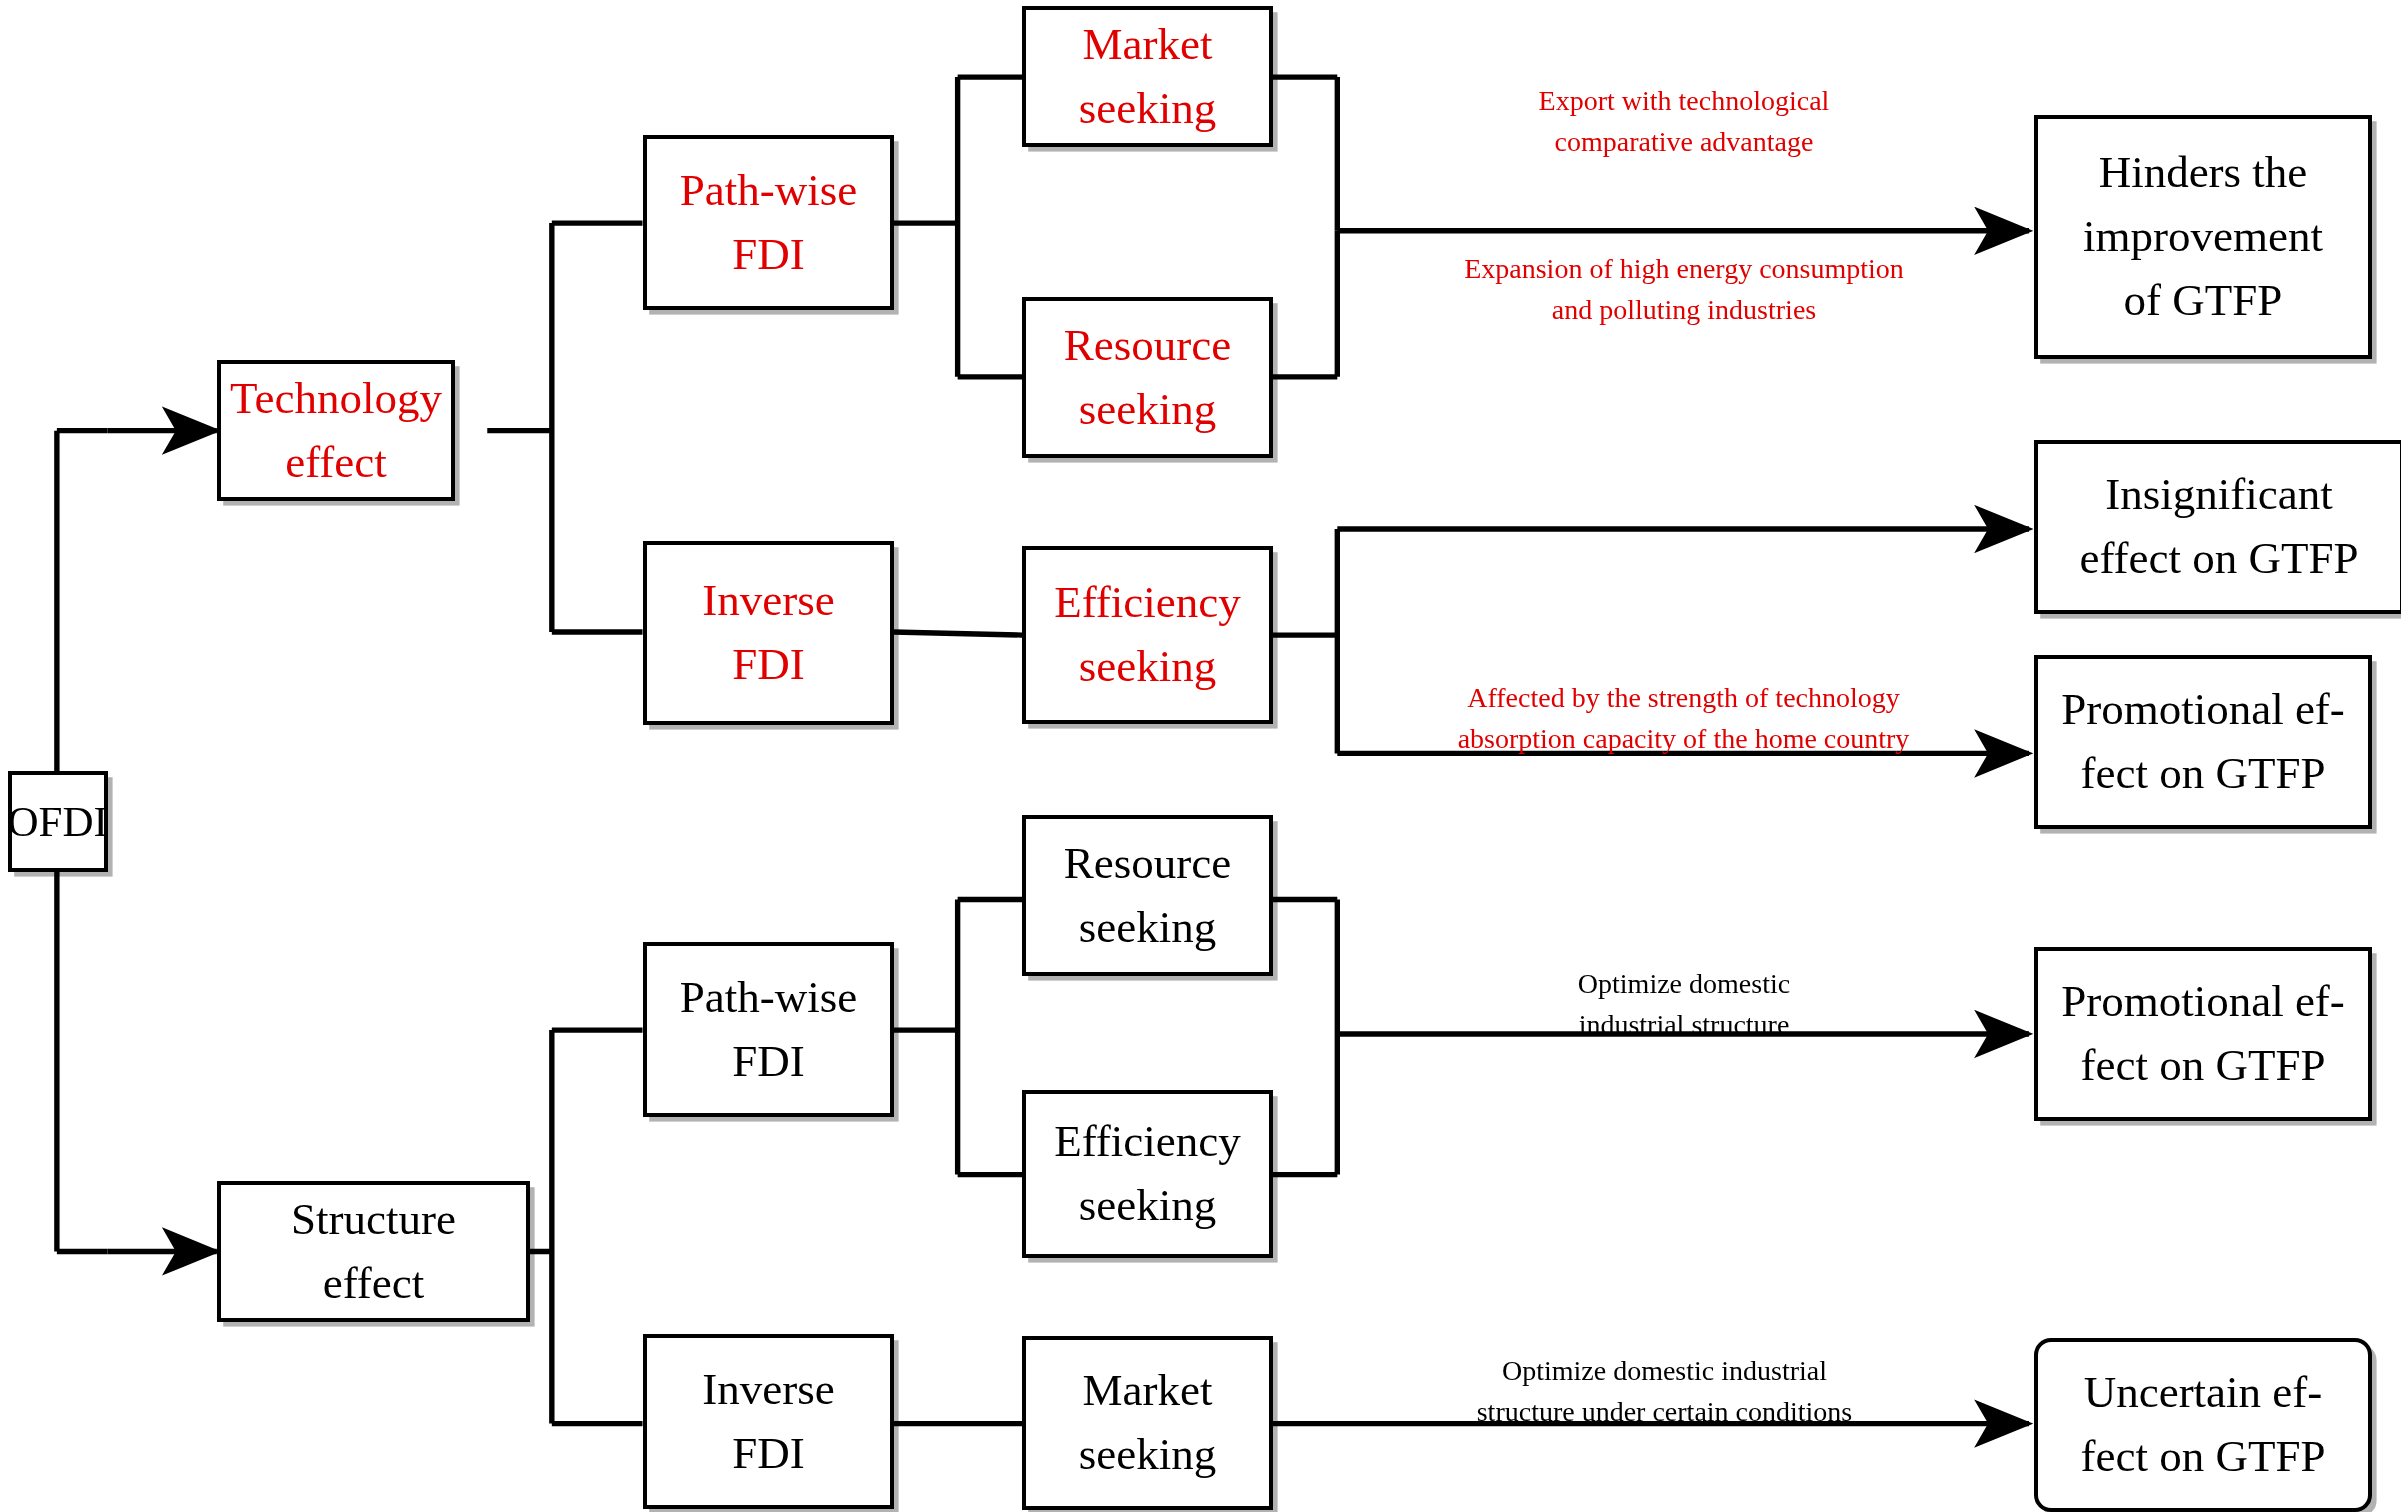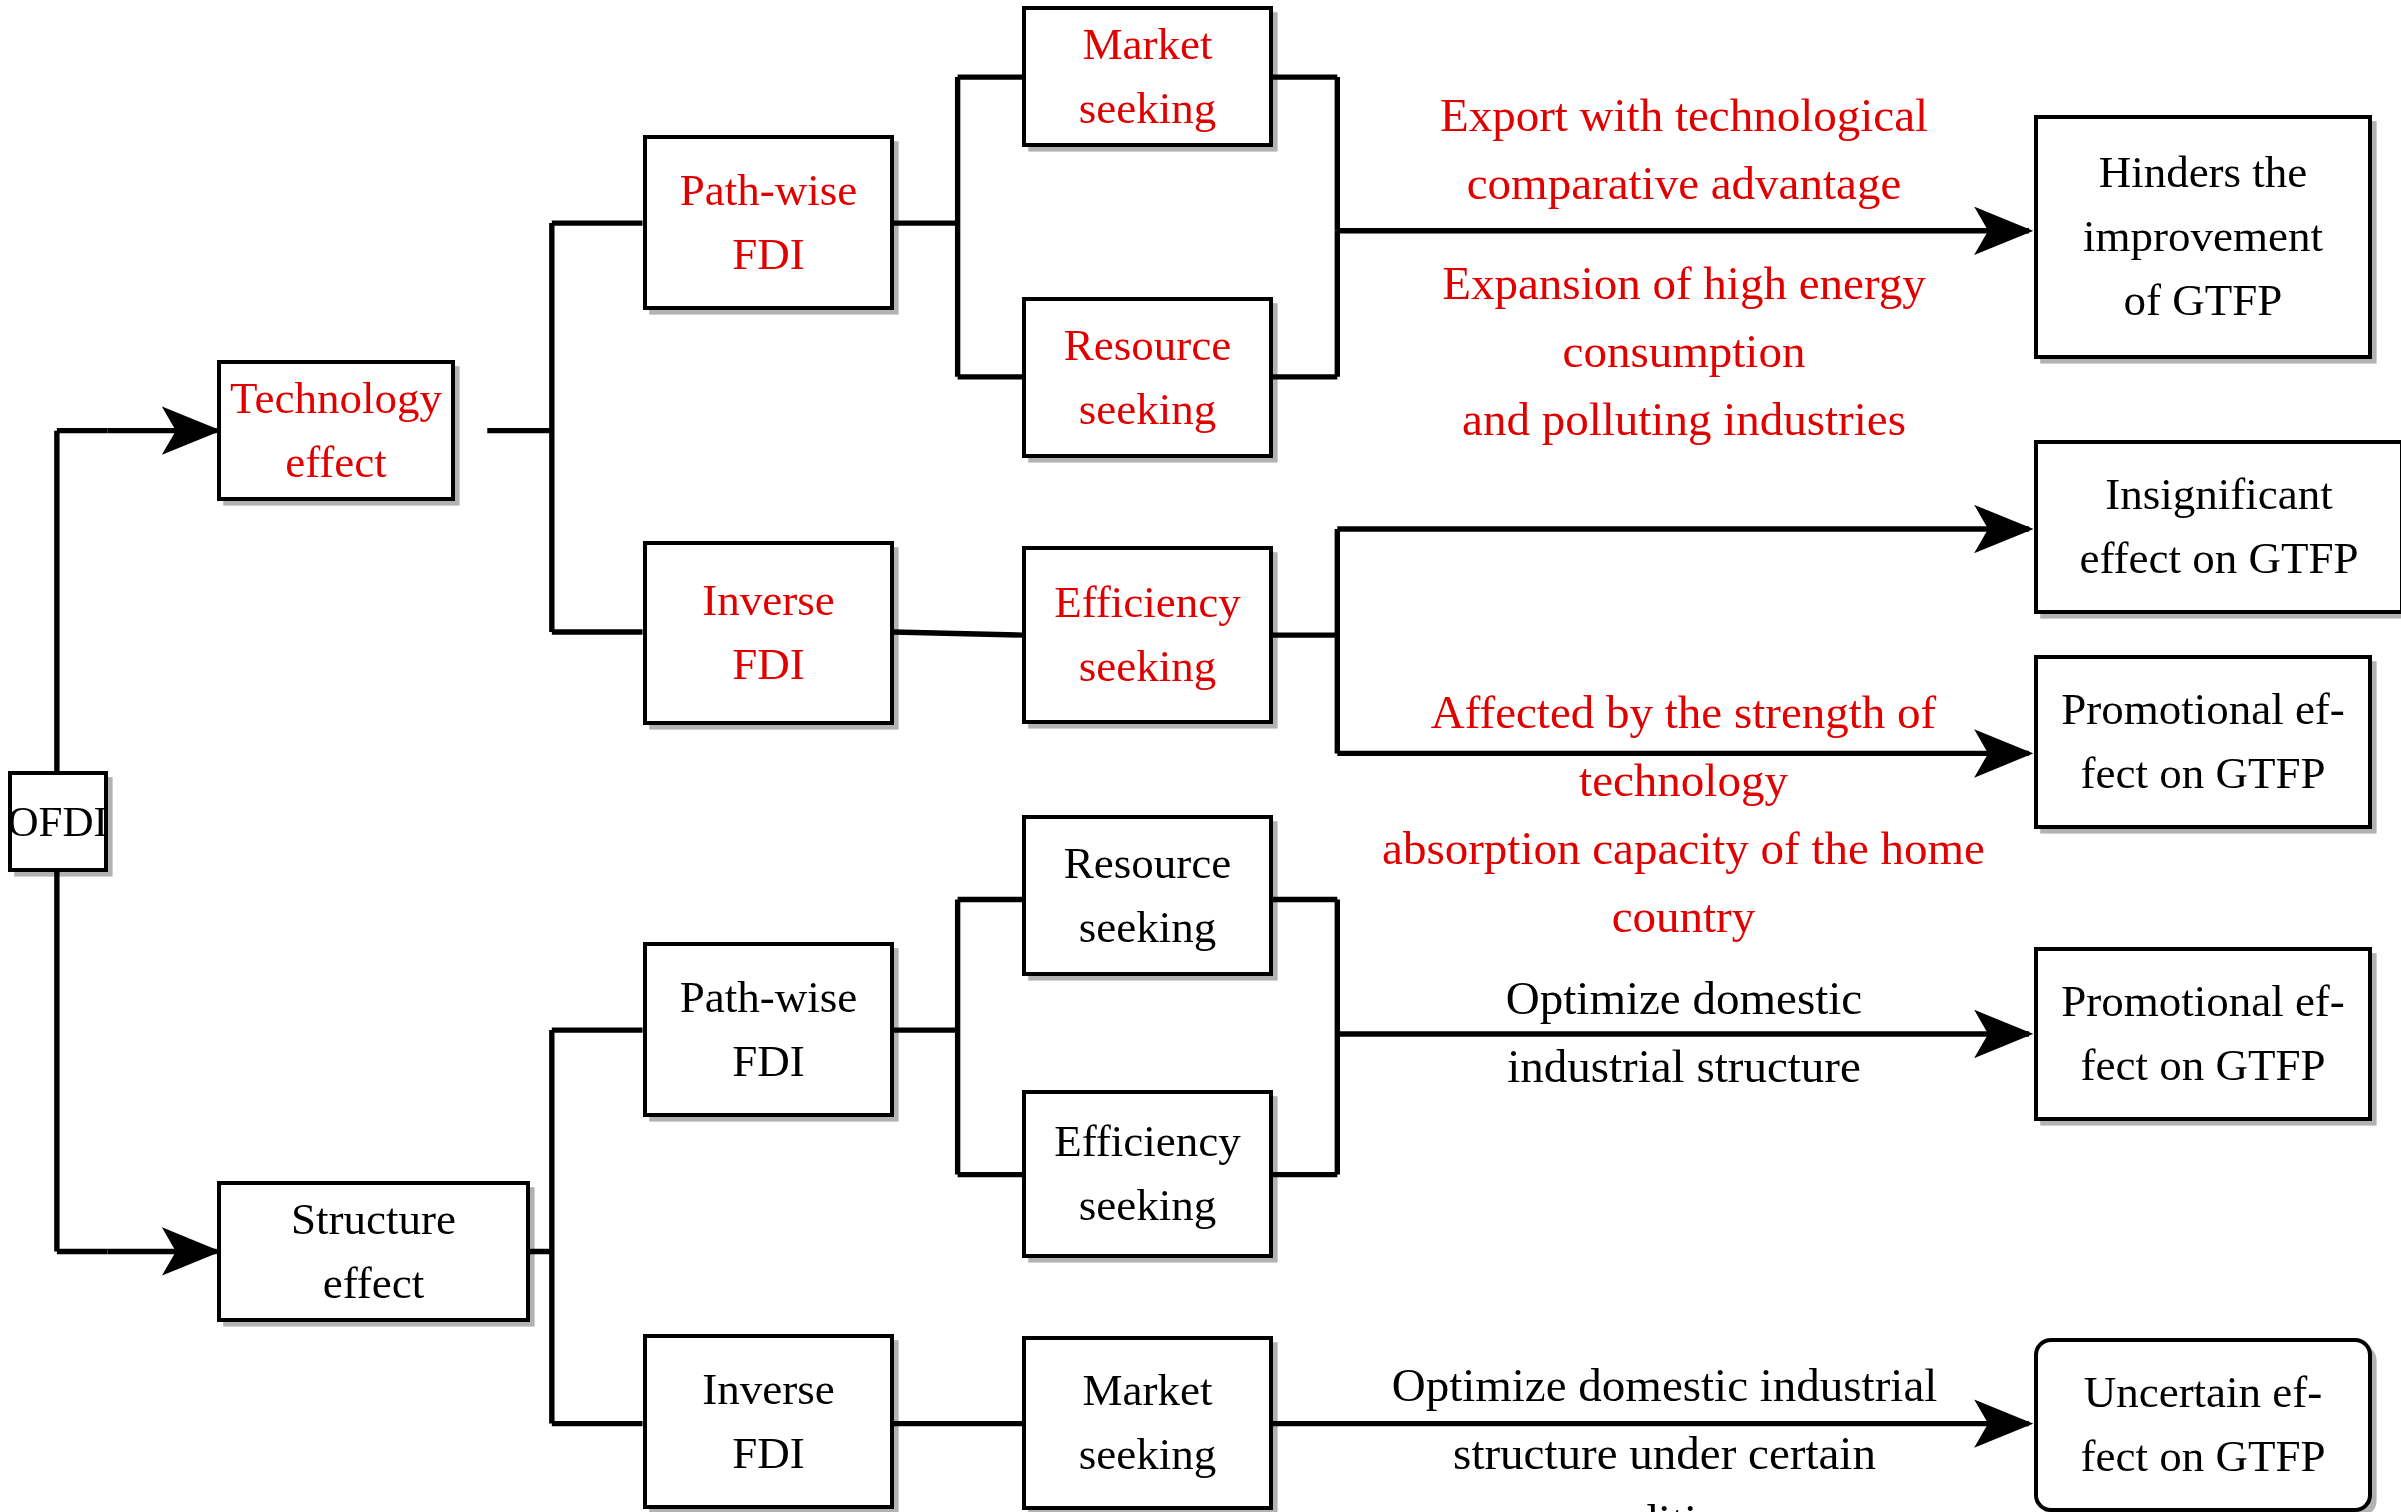--- a/index.html
+++ b/index.html
@@ -35,21 +35,21 @@
     font-size: 45px;
     color: #000000;
     box-shadow: 5.4px 5.4px 0 -0.8px rgba(0,0,0,0.30);
     z-index: 3;
   }
   .node.red { color: #e00000; }
   .node .txt { display: block; padding: 0 7.7px; }
   .edge-label {
     position: absolute;
     text-align: center;
-    font-size: 47px;
+    font-size: 28px;
     line-height: 1.45;
     color: #000000;
     z-index: 4;
     white-space: pre-line;
   }
   .edge-label.red { color: #e00000; }
 </style>
 </head>
 <body>
 

